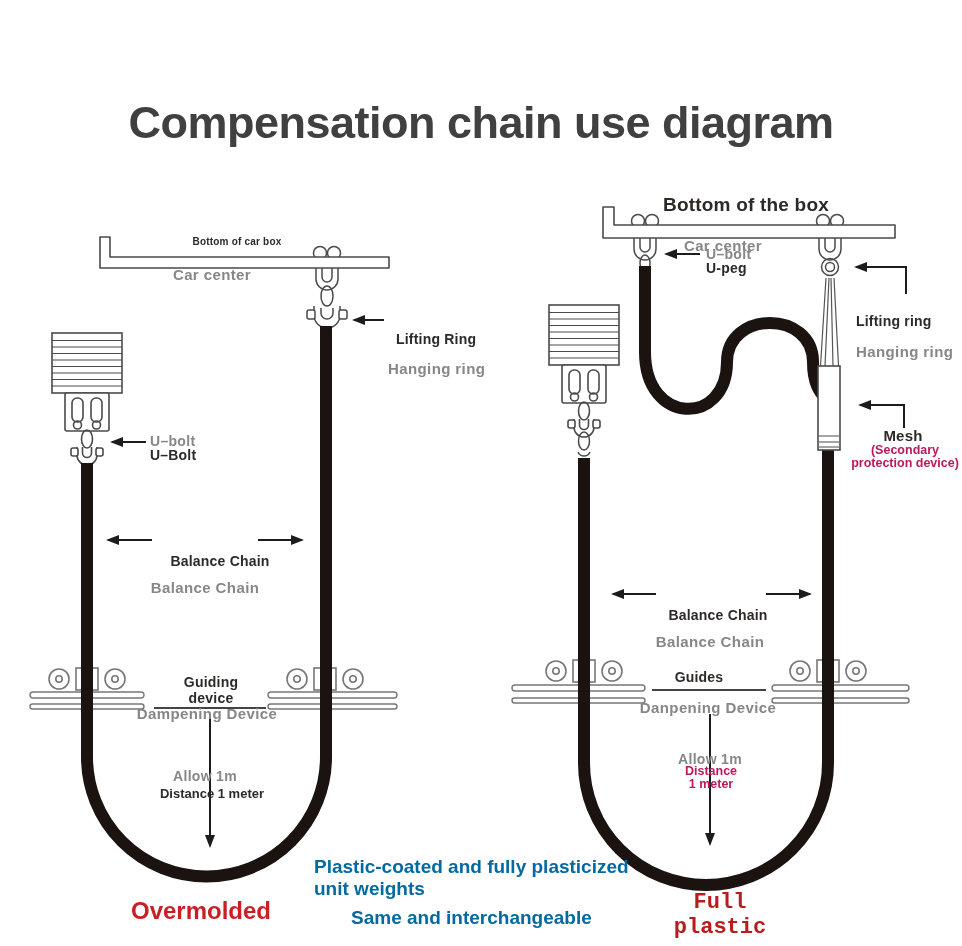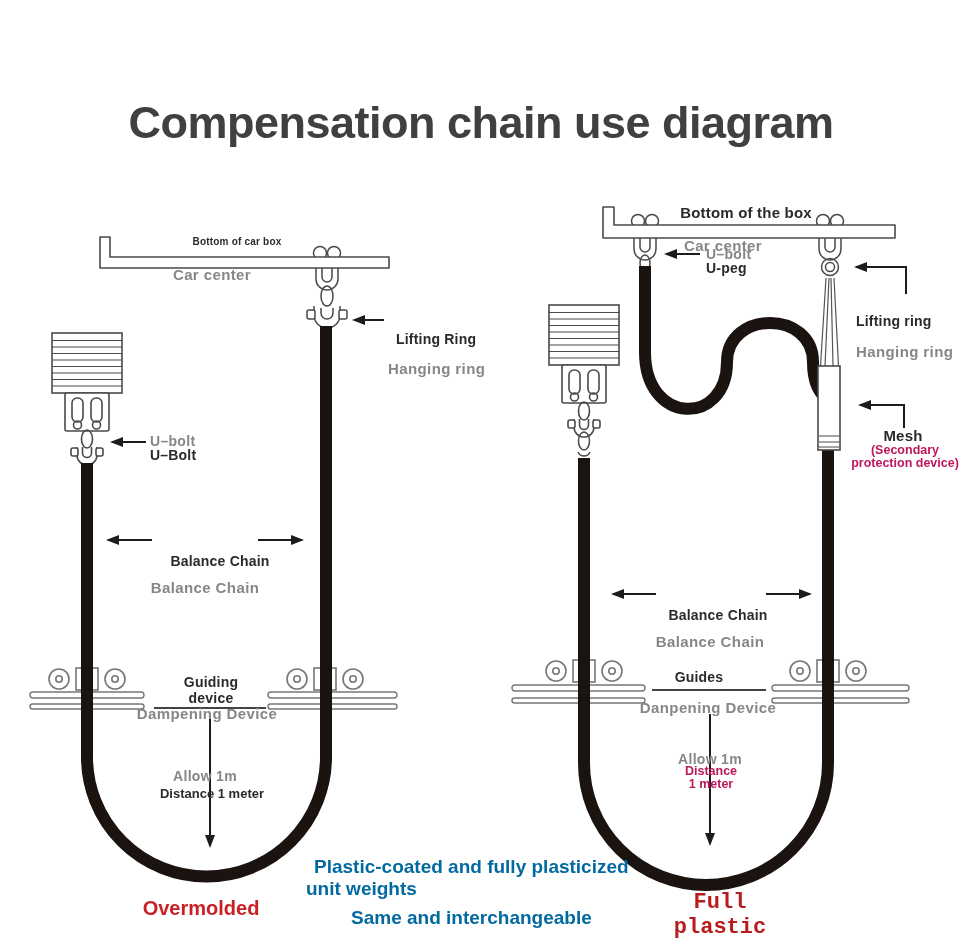--- a/index.html
+++ b/index.html
@@ -12,21 +12,21 @@
   .ctr{transform:translateX(-50%);}
   .gray{color:#878787;font-size:15px;font-weight:bold;letter-spacing:.4px;margin-top:48px;}
   .gray14{color:#878787;font-size:14px;font-weight:bold;letter-spacing:.3px;}
   .dark{color:#2d2926;font-size:14px;font-weight:bold;letter-spacing:.2px;}
   .dark13{color:#2d2926;font-size:13px;font-weight:bold;}
   .dark12{color:#be185d;font-size:12.5px;font-weight:bold;}
   .title{
     position:absolute;left:481px;top:97px;transform:translateX(-50%);
     color:#404040;font-size:45px;font-weight:bold;letter-spacing:-0.5px;white-space:nowrap;
   }
-  .red20{color:#cb1f26;font-size:20px;font-weight:bold;}
+  .red20{color:#cb1f26;font-size:24px;font-weight:bold;}
   .red19{color:#0369a1;font-size:19px;font-weight:bold;}
   .red22{color:#b91c1c;font-size:22px;font-weight:bold;font-family:Liberation Mono, monospace;}
 </style>
 </head>
 <body>
 
 <div id="stage">
 
   <svg id="art" width="962" height="946" viewBox="0 0 962 946">
     <defs>
@@ -178,35 +178,35 @@
   <div class="lbl ctr gray" style="left:205px;top:531px">Balance Chain</div>
   <div class="lbl ctr dark" style="left:220px;top:553px">Balance Chain</div>
   <div class="lbl ctr gray" style="left:207px;top:657px">Dampening Device</div>
   <div class="lbl ctr dark" style="left:211px;top:674px">Guiding</div>
   <div class="lbl ctr dark" style="left:211px;top:690px">device</div>
   <div class="lbl ctr gray14" style="left:205px;top:768px">Allow 1m</div>
   <div class="lbl ctr dark13" style="left:212px;top:786px">Distance 1 meter</div>
   <div class="lbl ctr red20" style="left:201px;top:897px">Overmolded</div>
 
   <div class="lbl ctr gray" style="left:723px;top:189px">Car center</div>
-  <div class="lbl ctr dark" style="left:746px;top:204px;font-size:15px">Bottom of the box</div>
+  <div class="lbl ctr dark" style="left:746px;top:194px;font-size:19px">Bottom of the box</div>
   <div class="lbl gray14" style="left:706px;top:246px">U–bolt</div>
   <div class="lbl dark" style="left:706px;top:260px">U-peg</div>
   <div class="lbl gray" style="left:856px;top:295px">Hanging ring</div>
   <div class="lbl dark" style="left:856px;top:313px">Lifting ring</div>
   <div class="lbl ctr dark" style="left:903px;top:427px;font-size:15px">Mesh</div>
   <div class="lbl ctr dark12" style="left:905px;top:443px">(Secondary</div>
   <div class="lbl ctr dark12" style="left:905px;top:456px">protection device)</div>
   <div class="lbl ctr gray" style="left:710px;top:585px">Balance Chain</div>
   <div class="lbl ctr dark" style="left:718px;top:607px">Balance Chain</div>
   <div class="lbl ctr gray" style="left:708px;top:651px">Danpening Device</div>
   <div class="lbl ctr dark" style="left:699px;top:669px">Guides</div>
   <div class="lbl ctr gray14" style="left:710px;top:751px">Allow 1m</div>
   <div class="lbl ctr dark12" style="left:711px;top:764px">Distance</div>
   <div class="lbl ctr dark12" style="left:711px;top:777px">1 meter</div>
   <div class="lbl ctr red22" style="left:720px;top:890px">Full</div>
   <div class="lbl ctr red22" style="left:720px;top:915px">plastic</div>
 
   <div class="lbl red19" style="left:314px;top:856px">Plastic-coated and fully plasticized</div>
-  <div class="lbl red19" style="left:306px;top:878px">unit weights</div>
+  <div class="lbl red19" style="left:314px;top:878px">unit weights</div>
   <div class="lbl red19" style="left:351px;top:907px">Same and interchangeable</div>
 
 </div>
 
 </body></html>

